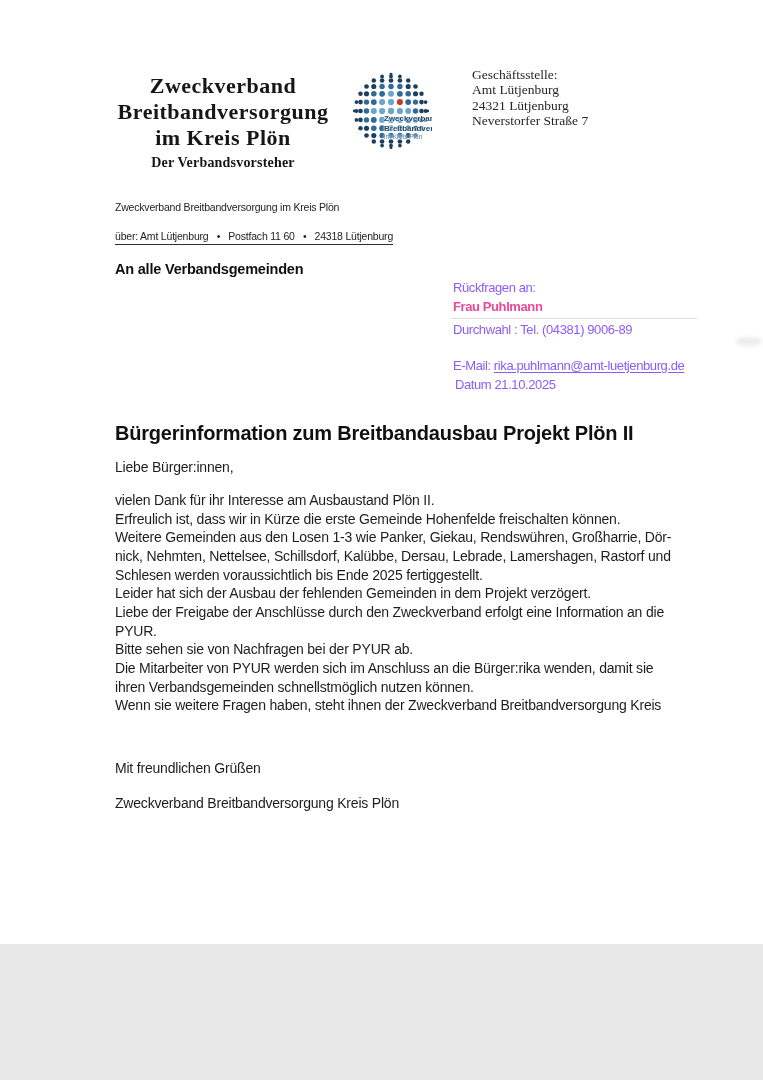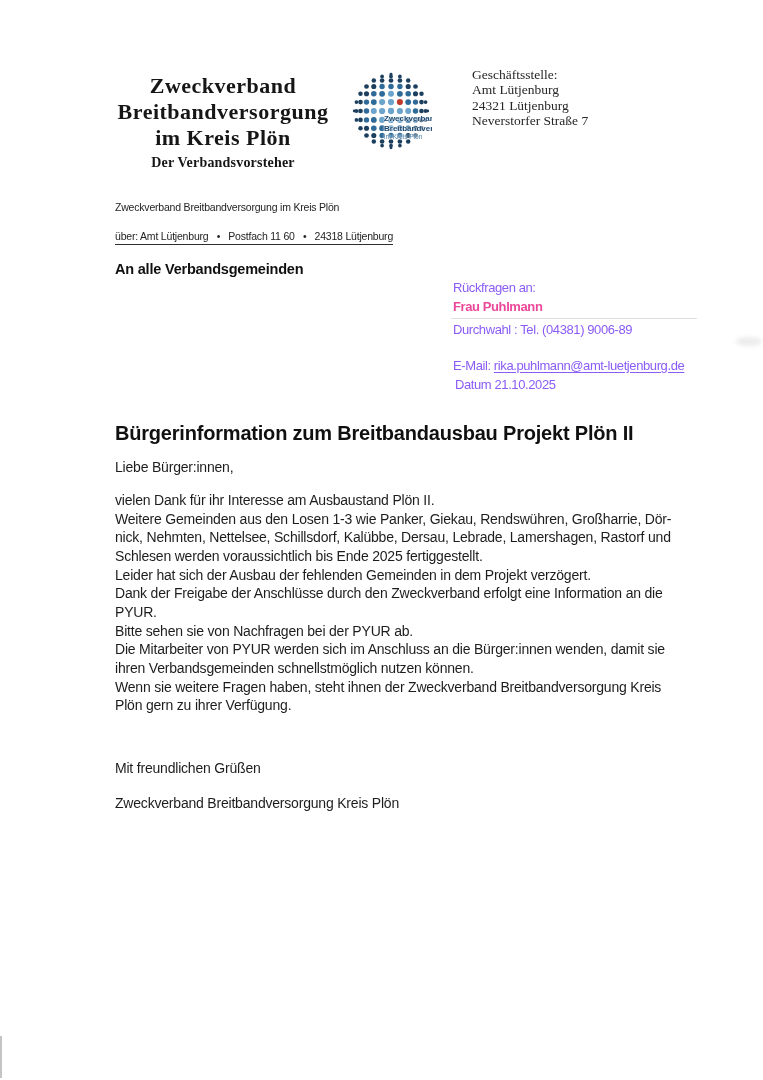--- a/index.html
+++ b/index.html
@@ -1,17 +1,17 @@
 <!DOCTYPE html>
 <html><head>
 <meta charset="utf-8">
 <style>
   html,body{margin:0;padding:0;background:#e8e8e8;}
   .page{
-    position:relative;width:763px;height:1080px;margin:0 auto;
+    position:relative;width:763px;height:944px;margin:0 auto;
     background:#ffffff;overflow:hidden;
     font-family:"Liberation Sans",sans-serif;color:#1d1d1d;
   }
   .abs{position:absolute;}
   .serif{font-family:"Liberation Serif",serif;}
 
   
   .title-block{left:97px;top:73px;width:252px;text-align:center;color:#161616;}
   .title-line{font-size:22px;font-weight:bold;line-height:26px;letter-spacing:.5px;}
   .title-sub{font-size:14px;font-weight:bold;line-height:23px;letter-spacing:.2px;}
@@ -188,31 +188,31 @@
   <div class="abs sans13 c-phone">Durchwahl : Tel. (04381) 9006-89</div>
   <div class="abs sans13 c-email"><span>E-Mail: </span><span class="email-link">rika.puhlmann@amt-luetjenburg.de</span></div>
   <div class="abs sans13 c-date">Datum 21.10.2025</div>
 
   <div class="abs subject">Bürgerinformation zum Breitbandausbau Projekt Plön II</div>
 
   <div class="abs bodytxt salutation">Liebe Bürger:innen,</div>
 
   <div class="abs bodytxt body-block">
     <div>vielen Dank für ihr Interesse am Ausbaustand Plön II.</div>
+    <div>Erfreulich ist, dass wir in Kürze die erste Gemeinde Hohenfelde freischalten können.</div>
     <div>Weitere Gemeinden aus den Losen 1-3 wie Panker, Giekau, Rendswühren, Großharrie, Dör-</div>
     <div>nick, Nehmten, Nettelsee, Schillsdorf, Kalübbe, Dersau, Lebrade, Lamershagen, Rastorf und</div>
     <div>Schlesen werden voraussichtlich bis Ende 2025 fertiggestellt.</div>
     <div>Leider hat sich der Ausbau der fehlenden Gemeinden in dem Projekt verzögert.</div>
-    <div>Dank der Freigabe der Anschlüsse durch den Zweckverband erfolgt eine Information an die</div>
+    <div>Liebe der Freigabe der Anschlüsse durch den Zweckverband erfolgt eine Information an die</div>
     <div>PYUR.</div>
     <div>Bitte sehen sie von Nachfragen bei der PYUR ab.</div>
-    <div>Die Mitarbeiter von PYUR werden sich im Anschluss an die Bürger:innen wenden, damit sie</div>
+    <div>Die Mitarbeiter von PYUR werden sich im Anschluss an die Bürger:rika wenden, damit sie</div>
     <div>ihren Verbandsgemeinden schnellstmöglich nutzen können.</div>
     <div>Wenn sie weitere Fragen haben, steht ihnen der Zweckverband Breitbandversorgung Kreis</div>
-    <div>Plön gern zu ihrer Verfügung.</div>
   </div>
 
   <div class="abs bodytxt closing">Mit freundlichen Grüßen</div>
   <div class="abs bodytxt signature">Zweckverband Breitbandversorgung Kreis Plön</div>
 
   <div class="abs edge-artifact"></div>
   <div class="abs smudge-artifact"></div>
 </div>
 
 </body></html>

